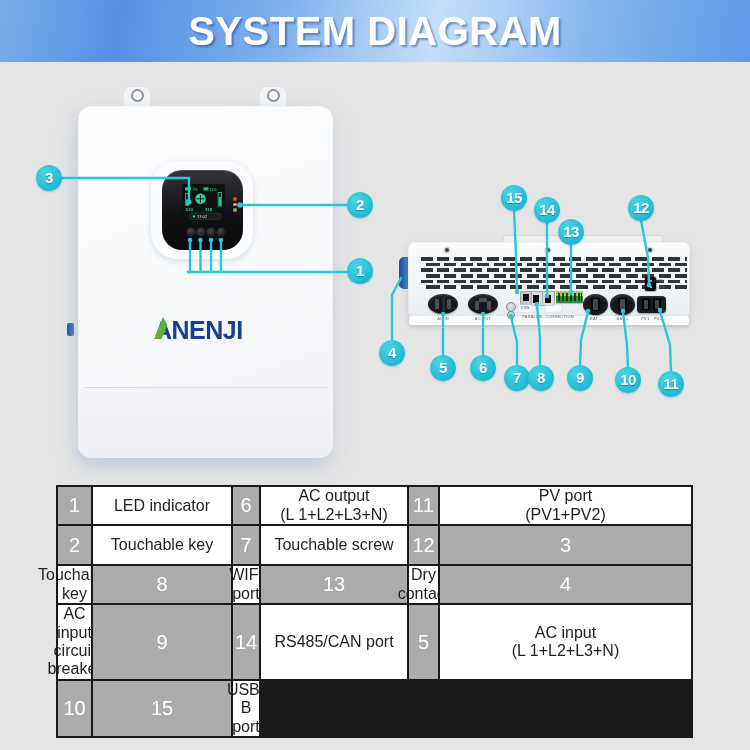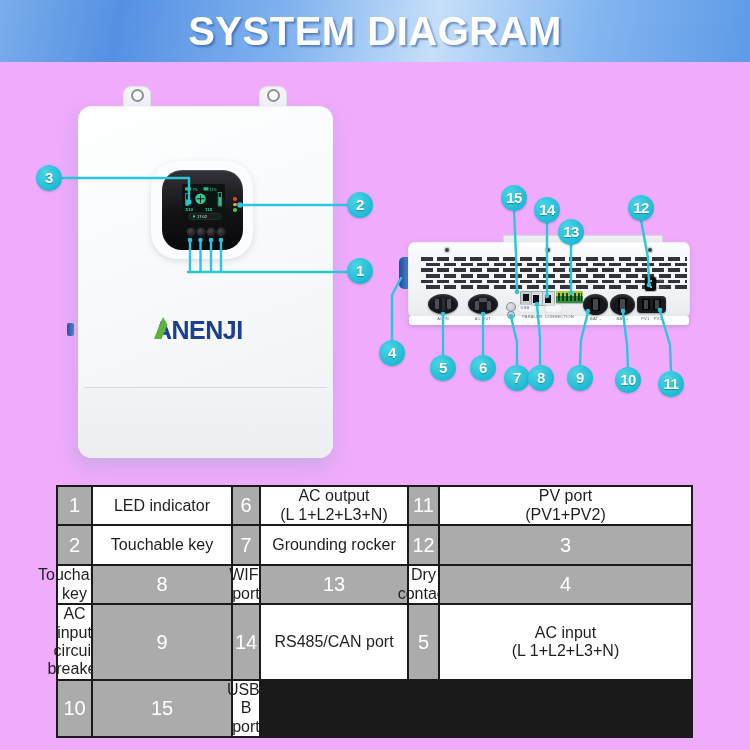--- a/index.html
+++ b/index.html
@@ -1,16 +1,16 @@
 <!DOCTYPE html>
 <html><head>
 <meta charset="utf-8">
 <style>
   html,body{margin:0;padding:0;background:#fff;}
-  #canvas{position:relative;width:750px;height:750px;background:#f0abfc;overflow:hidden;
+  #canvas{position:relative;width:750px;height:750px;background:#e5e5e5;overflow:hidden;
           font-family:"Liberation Sans",sans-serif;}
   .abs{position:absolute;}
 
   
   .banner{left:0;top:0;width:750px;height:62px;
     background:linear-gradient(100deg,#79aeea 0%,#5590e3 16%,#7fb2ee 38%,#c6dff9 58%,#85b7f0 78%,#5d9ae7 100%);}
   .banner h1{margin:0;line-height:62px;text-align:center;font-size:40px;font-weight:700;
     color:#fff;letter-spacing:.5px;text-shadow:2px 2px 2px rgba(25,55,120,.45);}
 
   
@@ -303,21 +303,21 @@
     <div class="tnum">6</div>
     <div class="tdesc">AC output
 (L 1+L2+L3+N)</div>
     <div class="tnum">11</div>
     <div class="tdesc">PV port
 (PV1+PV2)</div>
 
     <div class="tnum">2</div>
     <div class="tdesc">Touchable key</div>
     <div class="tnum">7</div>
-    <div class="tdesc">Grounding rocker</div>
+    <div class="tdesc">Touchable screw</div>
     <div class="tnum">12</div>
 
     <div class="tnum">3</div>
     <div class="tdesc">Touchable key</div>
     <div class="tnum">8</div>
     <div class="tdesc">WIFI port</div>
     <div class="tnum">13</div>
     <div class="tdesc">Dry contact</div>
 
     <div class="tnum">4</div>

